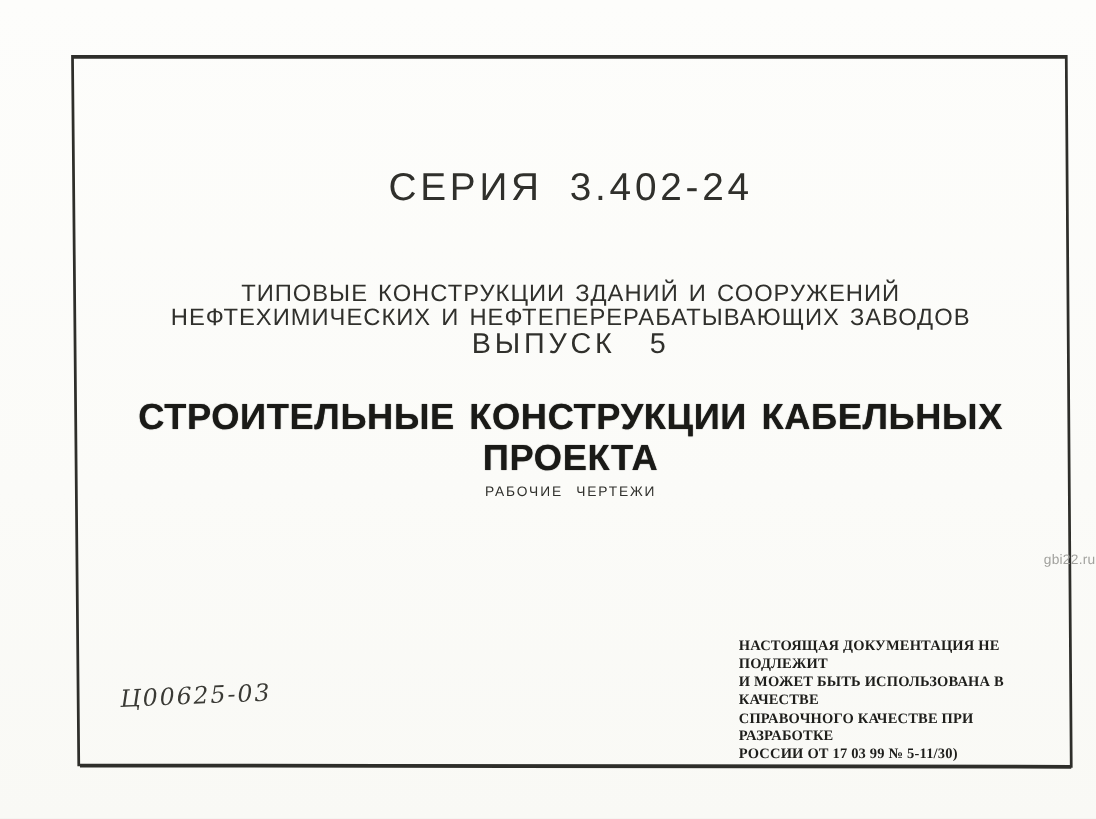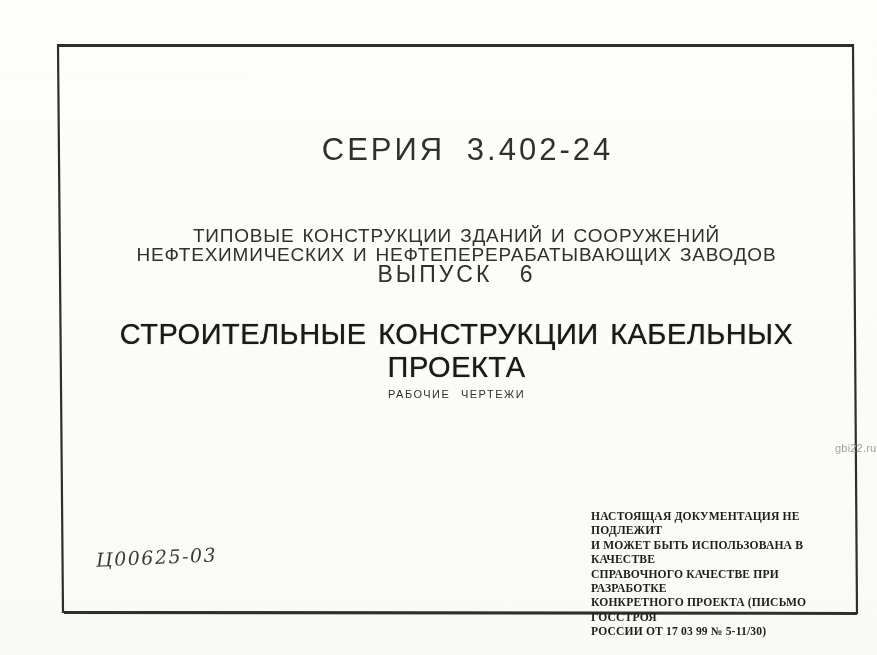--- a/index.html
+++ b/index.html
@@ -50,40 +50,39 @@
     top: 63px;
     font-size: 16.5px;
     letter-spacing: 1.6px;
     word-spacing: 5px;
   }
   .series {
     top: 132px;
     font-size: 31px;
     letter-spacing: 3px;
     word-spacing: 10px;
-    padding-left: 11px;
   }
   .subject {
     top: 199px;
     font-size: 19px;
     letter-spacing: 0.8px;
     word-spacing: 2px;
     line-height: 18.5px;
     margin-top: 28px;
   }
   .issue {
     top: 261px;
     font-size: 23px;
     letter-spacing: 3px;
     word-spacing: 18px;
   }
   .main-title {
     top: 318px;
     font-size: 29px;
-    font-weight: normal;
+    font-weight: bold;
     letter-spacing: 0.5px;
     word-spacing: 3px;
     line-height: 32.5px;
     color: var(--title_ink);
     text-shadow: 0 0 0.8px rgba(18,18,15,0.85);
   }
   .subtitle {
     top: 388px;
     font-size: 11px;
     letter-spacing: 1.5px;
@@ -141,36 +140,35 @@
   <div class="content">
 
 
     <div class="cline series">СЕРИЯ 3.402-24</div>
 
     <div class="cline subject">
       <div>ТИПОВЫЕ КОНСТРУКЦИИ ЗДАНИЙ И СООРУЖЕНИЙ</div>
       <div>НЕФТЕХИМИЧЕСКИХ И НЕФТЕПЕРЕРАБАТЫВАЮЩИХ ЗАВОДОВ</div>
     </div>
 
-    <div class="cline issue">ВЫПУСК 6</div>
+    <div class="cline issue">ВЫПУСК 5</div>
 
     <div class="cline main-title">
       <div>СТРОИТЕЛЬНЫЕ КОНСТРУКЦИИ КАБЕЛЬНЫХ</div>
       <div>ПРОЕКТА</div>
     </div>
 
     <div class="cline subtitle">РАБОЧИЕ ЧЕРТЕЖИ</div>
 
   </div>
 
   <div class="note">
     <div>НАСТОЯЩАЯ ДОКУМЕНТАЦИЯ НЕ ПОДЛЕЖИТ</div>
     <div>И МОЖЕТ БЫТЬ ИСПОЛЬЗОВАНА В КАЧЕСТВЕ</div>
     <div>СПРАВОЧНОГО КАЧЕСТВЕ ПРИ РАЗРАБОТКЕ</div>
-    <div>КОНКРЕТНОГО ПРОЕКТА (ПИСЬМО ГОССТРОЯ</div>
     <div>РОССИИ ОТ 17 03 99 № 5-11/30)</div>
   </div>
 
   <div class="stamp">Ц00625-03</div>
 
   <div class="watermark">gbi22.ru</div>
 
 </div>
 
 </body></html>

